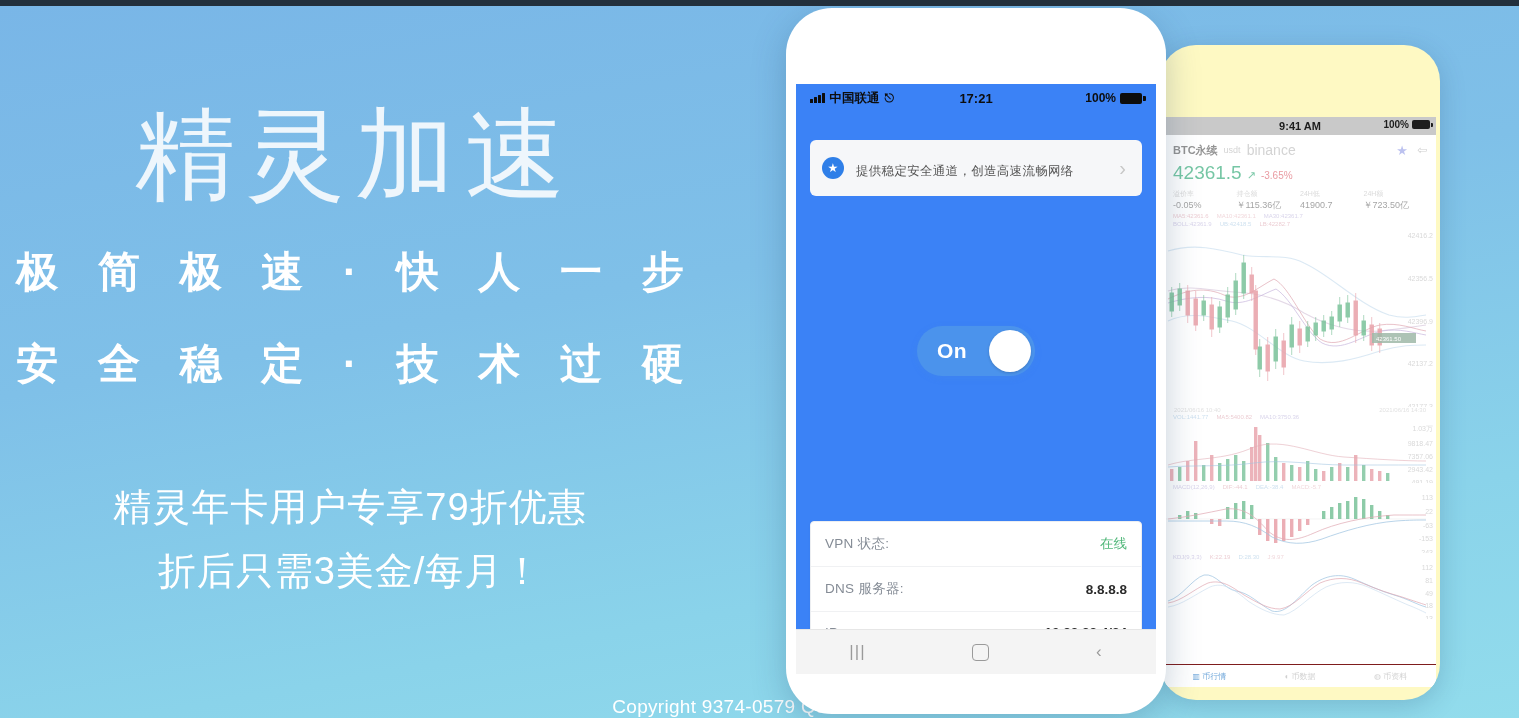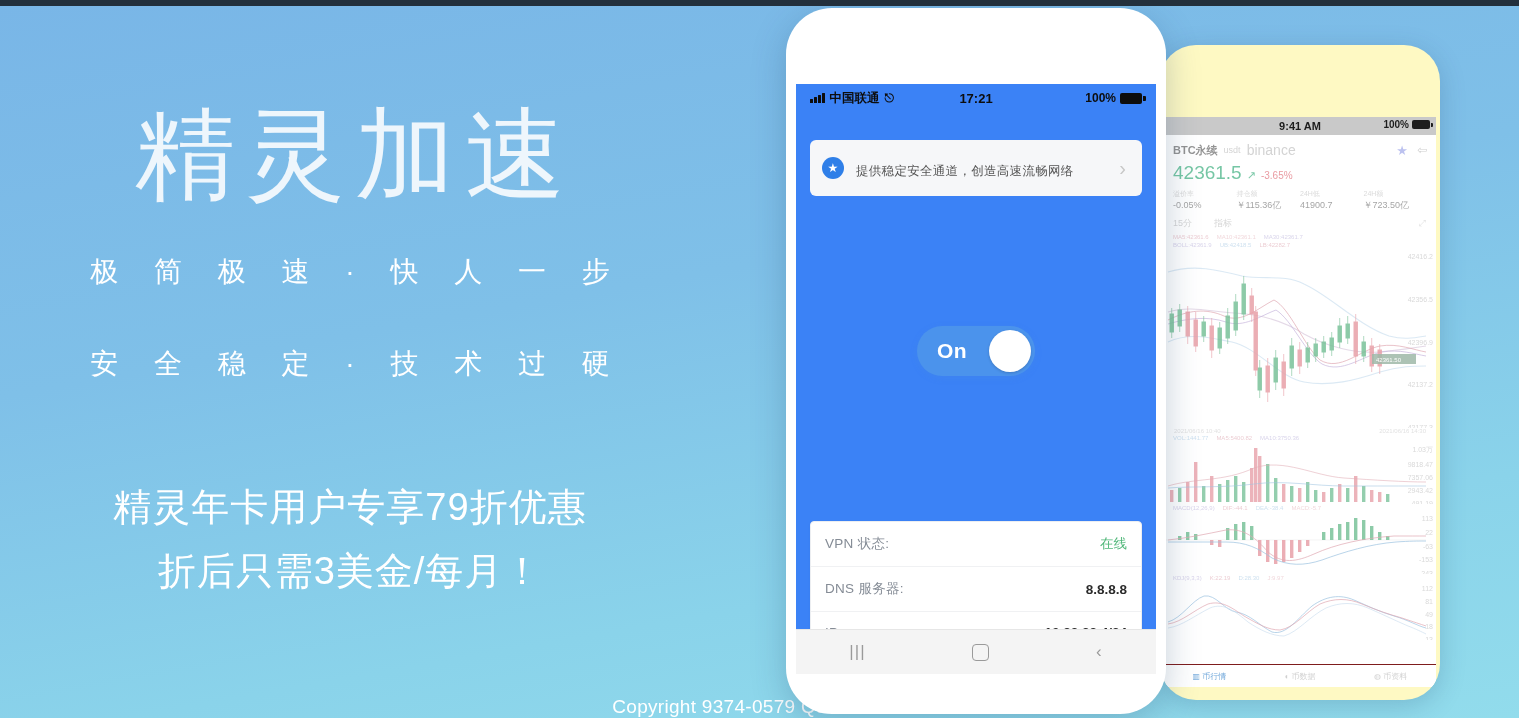--- a/index.html
+++ b/index.html
@@ -24,22 +24,22 @@
     position:absolute;left:0;top:95px;width:700px;text-align:center;color:#ffffff;
     z-index:20;
   }
   .hero-title{
     font-size:100px;line-height:120px;letter-spacing:10px;
     font-family:"DejaVu Serif","Liberation Serif",serif;
     font-weight:400;color:#f2f8fd;text-indent:10px;
     opacity:.97;
   }
   .hero-sub{
-    margin-top:22px;font-size:28px;line-height:70px;letter-spacing:14px;
-    font-weight:400;color:#ffffff;text-indent:14px;
+    margin-top:22px;font-size:42px;line-height:70px;letter-spacing:14px;
+    font-weight:700;color:#ffffff;text-indent:14px;
   }
   .promo{
     position:absolute;left:0;top:475px;width:700px;text-align:center;color:#ffffff;
     font-size:38px;line-height:64px;letter-spacing:1px;z-index:20;
   }
   .copyright{
     position:absolute;left:0;top:696px;width:1519px;text-align:center;
     color:#ffffff;font-size:19px;letter-spacing:.3px;z-index:10;
     white-space:nowrap;
   }
@@ -270,25 +270,20 @@
             <div class="p2-lab">24H低</div>
             <div class="p2-val">41900.7</div>
           </div>
           <div class="p2-cell">
             <div class="p2-lab">24H额</div>
             <div class="p2-val">￥723.50亿</div>
           </div>
         </div>
       </div>
 
-      <div class="p2-tools">
-        <span>15分</span>
-        <span>指标</span>
-        <span class="exp">⤢</span>
-      </div>
 
       <div class="p2-legend">
         <span class="lg-a">MA5:42361.6</span>
         <span class="lg-b">MA10:42361.1</span>
         <span class="lg-c">MA30:42361.7</span>
       </div>
       <div class="p2-legend">
         <span class="lg-c">BOLL:42361.9</span>
         <span class="lg-d">UB:42418.5</span>
         <span class="lg-a">LB:42282.7</span>

